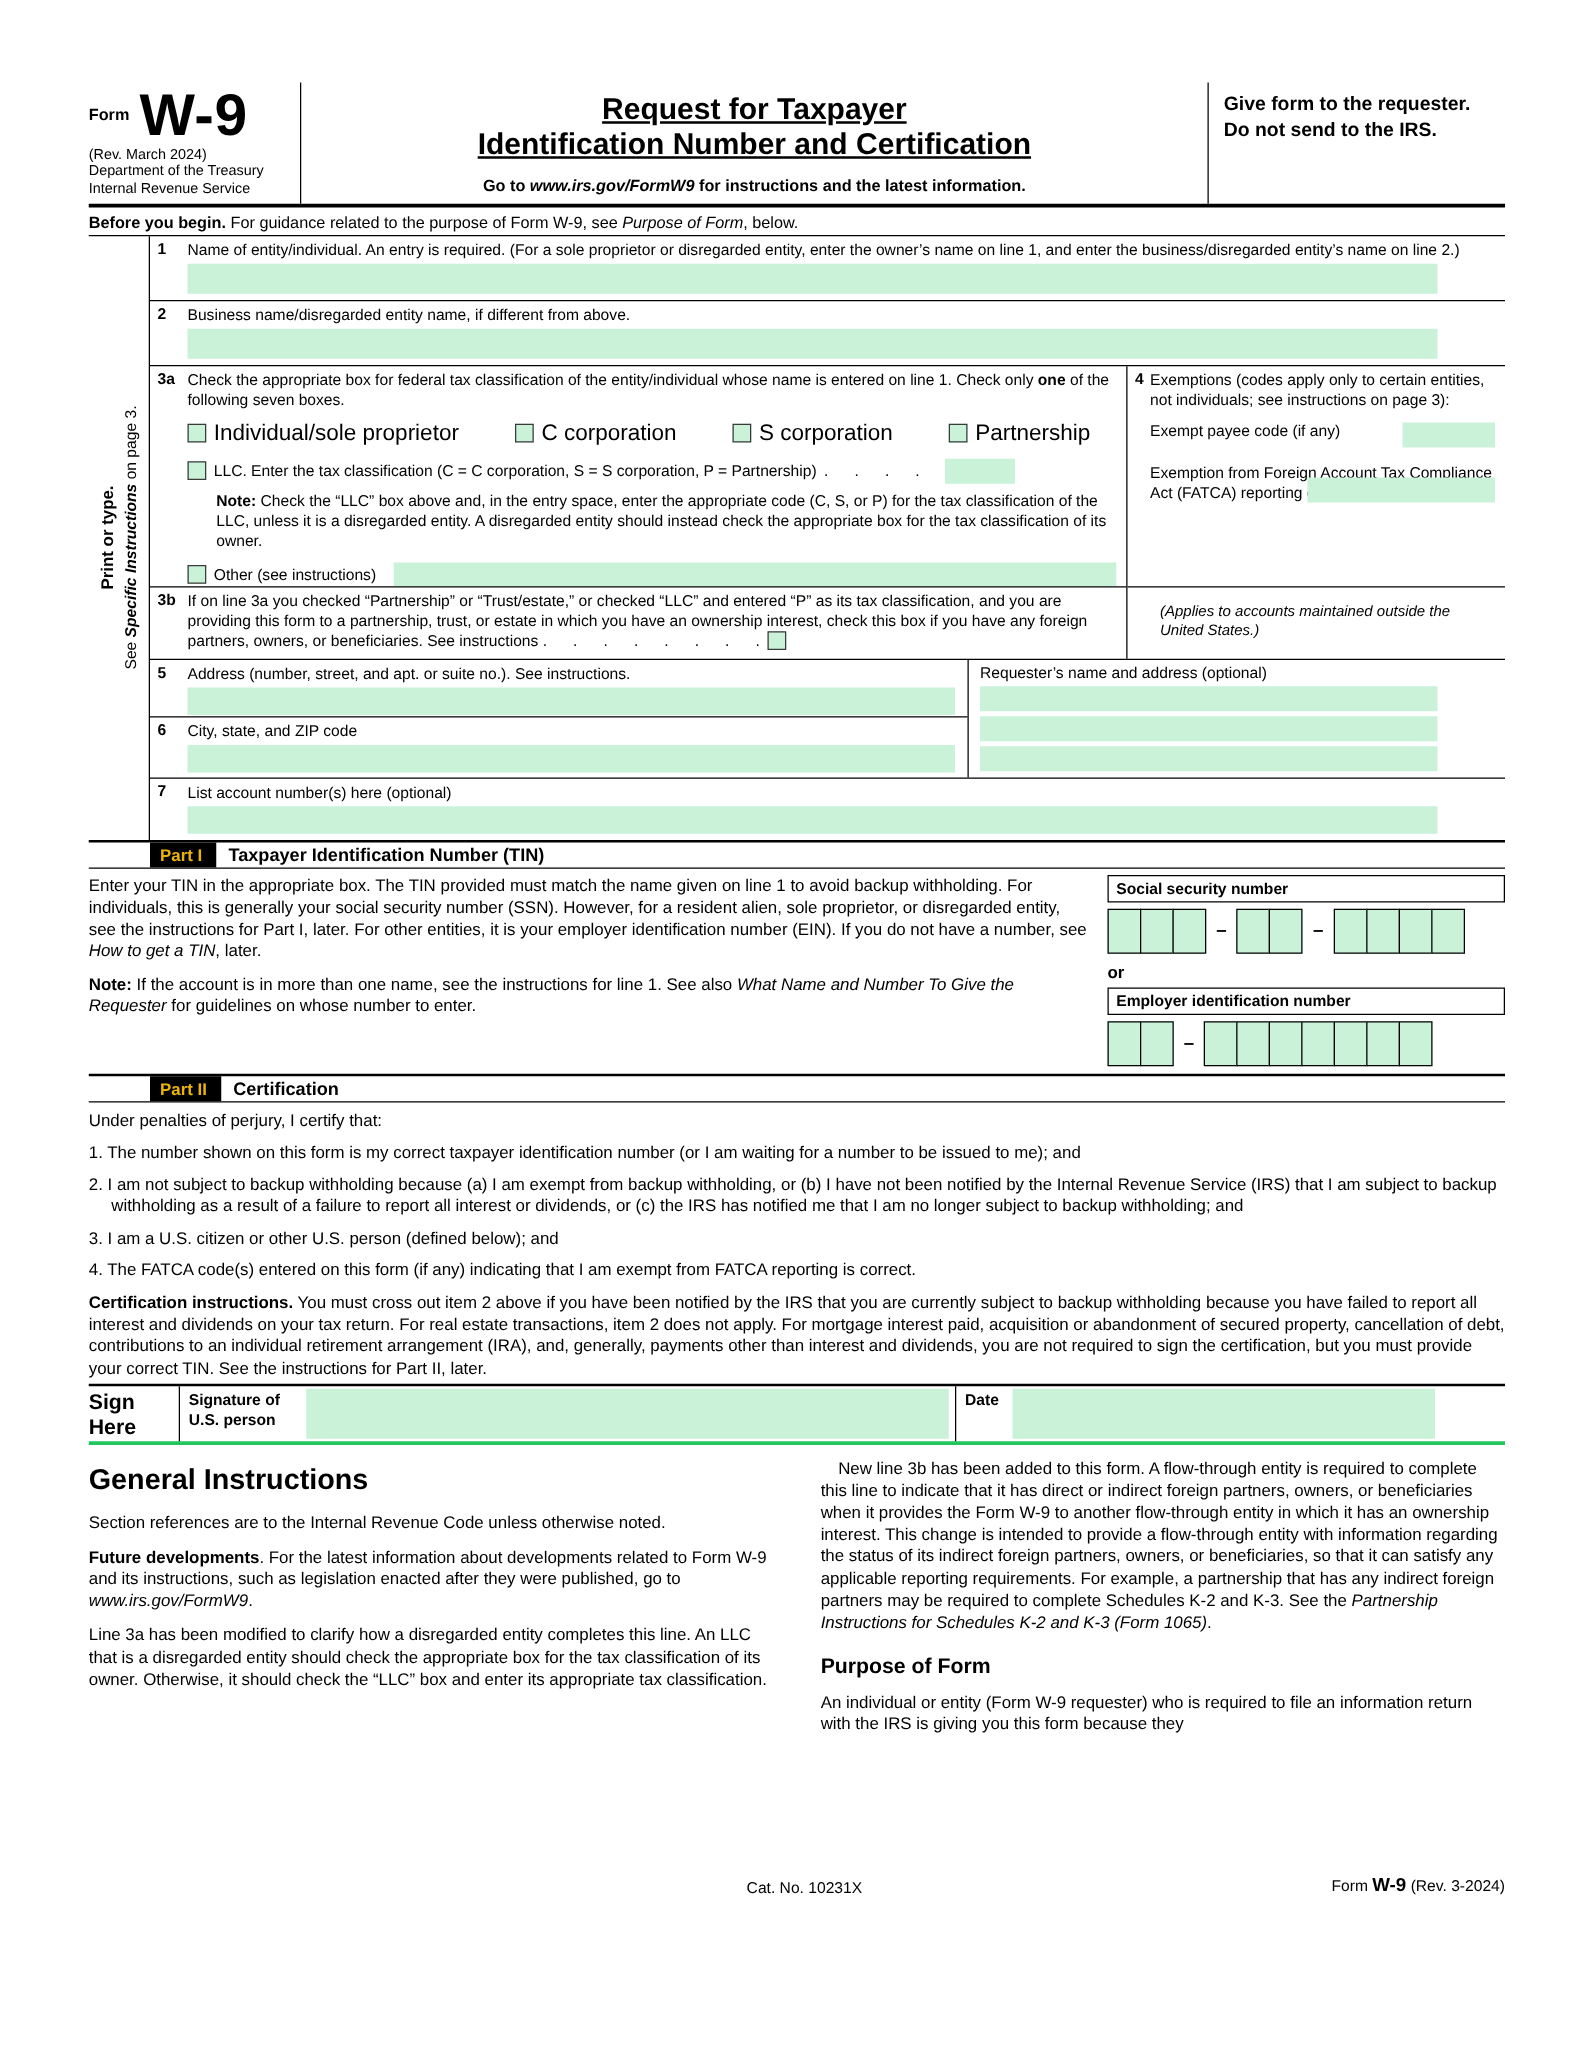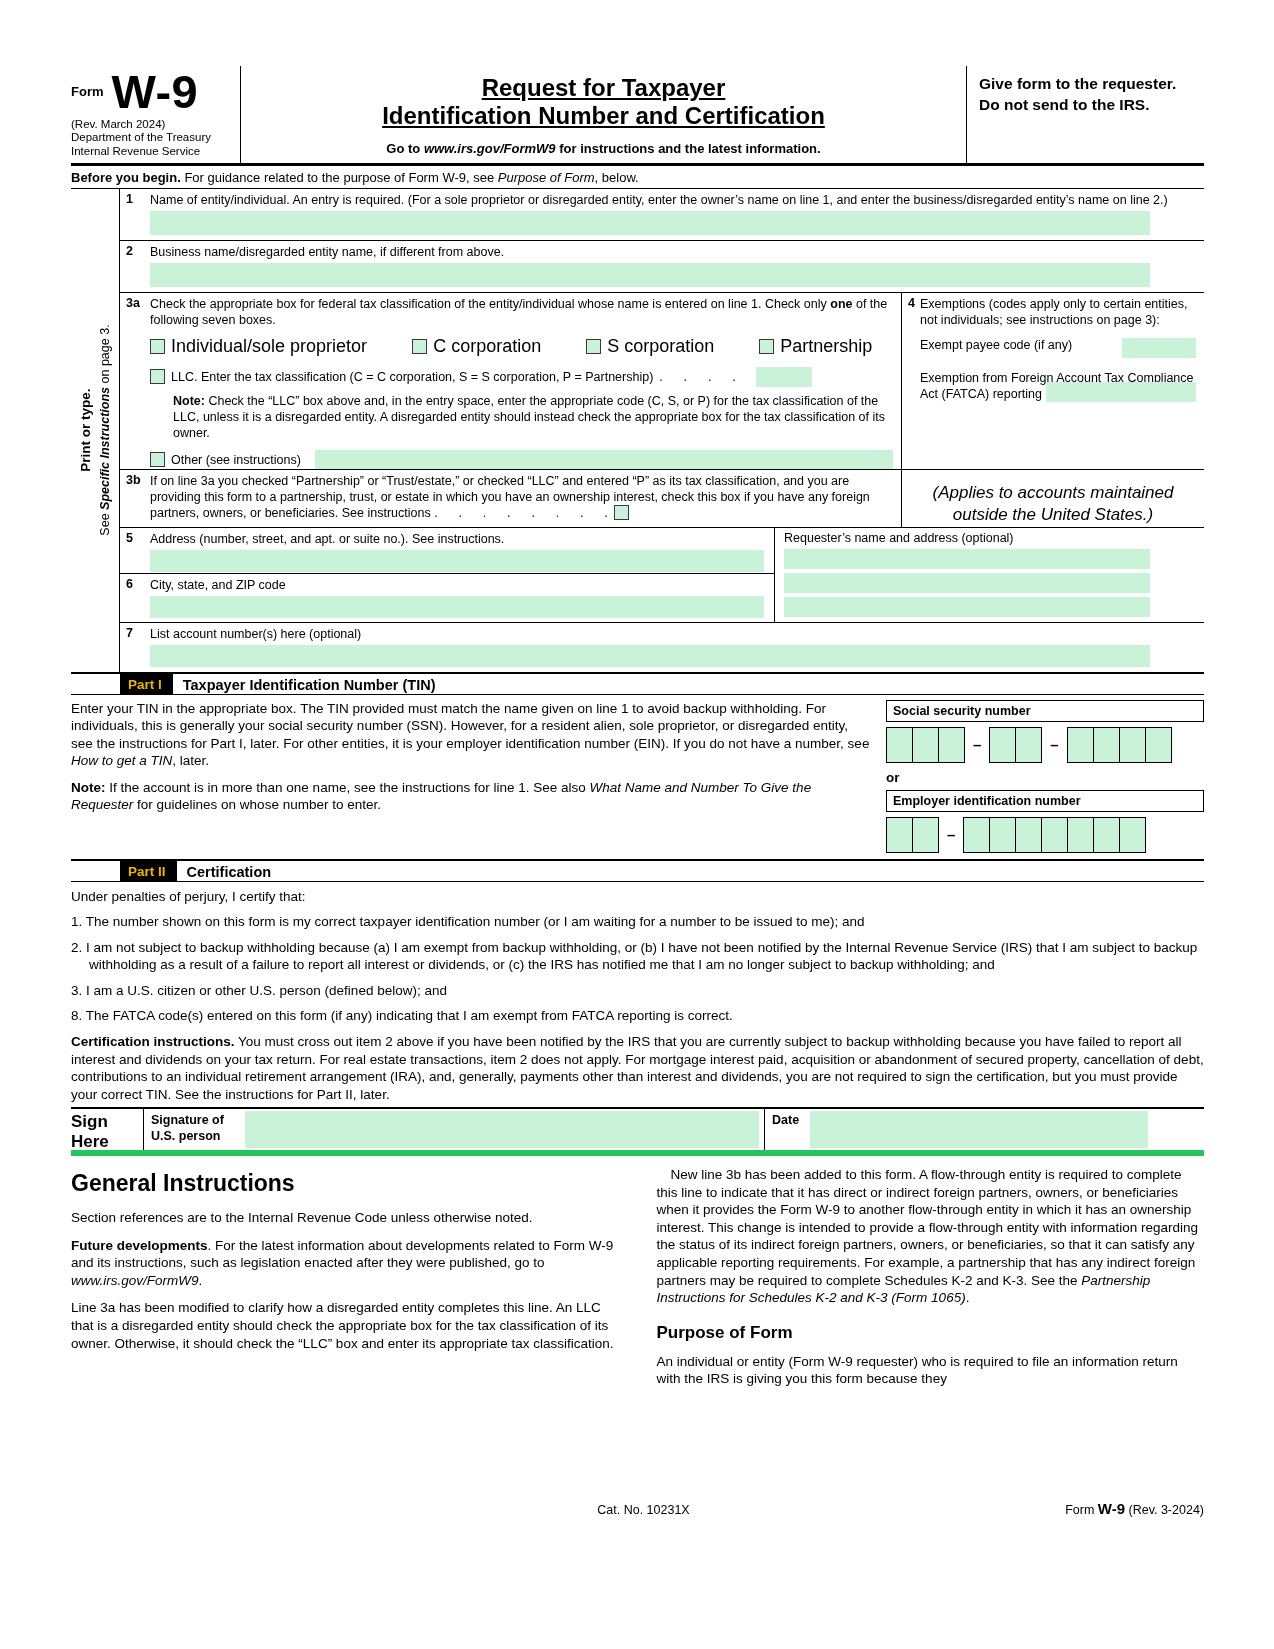--- a/index.html
+++ b/index.html
@@ -51,22 +51,22 @@
 
   
   .row3 { display:flex; }
   .r3-left { flex:1; min-width:0; display:flex; flex-direction:column; }
   .r3a { height:176px; display:flex; overflow:hidden; }
   .r3b { height:58px; border-top:1px solid #000; display:flex; overflow:hidden; }
   .r3-right { width:303px; border-left:1px solid #000; display:flex; flex-direction:column; }
   .r4 { height:176px; display:flex; overflow:hidden; }
   .r4 .rnum { width:18px; padding-left:6px; }
   .r4 .rbody { position:relative; padding-right:6px; }
-  .applies { height:58px; border-top:1px solid #000; font-style:italic; font-size:17px;
-             text-align:center; padding:12px 26px 0; line-height:1.3; }
+  .applies { height:58px; border-top:1px solid #000; font-style:italic; font-size:12px;
+             padding:12px 26px 0; line-height:1.3; }
 
   .cb-row { display:flex; gap:45px; margin-top:8px; align-items:center; }
   .cb-item { display:flex; align-items:center; gap:6px; font-size:18px; white-space:nowrap; }
   .cb { width:15px; height:15px; border:1px solid #3a3a3a; background:var(--field-green,#c9f2d9);
         display:inline-block; flex-shrink:0; }
   .llc-row { display:flex; align-items:center; gap:6px; margin-top:10px; font-size:12.5px; }
   .dots { white-space:pre; font-size:12.5px; }
   .llc-box { width:56px; height:20px; margin-left:14px; }
   .note-para { font-size:12.5px; line-height:1.3; margin:6px 8px 0 23px; }
   .other-row { display:flex; align-items:center; gap:6px; margin-top:8px; font-size:12.5px; }
@@ -113,21 +113,21 @@
   .dash { font-weight:bold; font-size:15px; margin:0 8px; }
   .or { font-weight:bold; font-size:13.5px; margin:7px 0 5px; }
 
   
   .p2-body { padding-top:6px; }
   .p2-body .intro { margin-bottom:8px; }
   .cert-item { font-size:13.5px; line-height:1.3; padding-left:18px; text-indent:-18px; margin-bottom:8px; }
   .ci { margin-top:2px; }
 
   
-  .sign-row { display:flex; align-items:stretch; border-top:2px solid #000; border-bottom:6px solid #22c55e;
+  .sign-row { display:flex; align-items:stretch; border-top:2px solid #000; border-bottom:3px solid #22c55e;
               height:49px; margin-top:4px; }
   .sign-here { width:72px; font-weight:bold; font-size:17px; line-height:1.18; padding-top:3px; }
   .sig-label { width:100px; border-left:1px solid #000; font-weight:bold; font-size:12.5px;
                line-height:1.25; padding:4px 2px 0 7px; }
   .sig-field { flex:1; margin:2px 5px 2px 2px; }
   .date-label { width:46px; border-left:1px solid #000; font-weight:bold; font-size:12.5px; padding:4px 0 0 7px; }
   .date-field { width:338px; margin:2px 56px 2px 0; }
 
   
   .instructions { display:flex; gap:38px; margin-top:10px; }
@@ -370,21 +370,21 @@
   <div class="part-bar">
     <div class="part-badge">Part II</div>
     <div class="part-title">Certification</div>
   </div>
 
   <div class="p2-body">
     <p class="para intro">Under penalties of perjury, I certify that:</p>
     <p class="cert-item">1. The number shown on this form is my correct taxpayer identification number (or I am waiting for a number to be issued to me); and</p>
     <p class="cert-item">2. I am not subject to backup withholding because (a) I am exempt from backup withholding, or (b) I have not been notified by the Internal Revenue Service (IRS) that I am subject to backup withholding as a result of a failure to report all interest or dividends, or (c) the IRS has notified me that I am no longer subject to backup withholding; and</p>
     <p class="cert-item">3. I am a U.S. citizen or other U.S. person (defined below); and</p>
-    <p class="cert-item">8. The FATCA code(s) entered on this form (if any) indicating that I am exempt from FATCA reporting is correct.</p>
+    <p class="cert-item">4. The FATCA code(s) entered on this form (if any) indicating that I am exempt from FATCA reporting is correct.</p>
     <p class="para ci">
       <b>Certification instructions.</b><span> You must cross out item 2 above if you have been notified by the IRS that you are currently subject to backup withholding because you have failed to report all interest and dividends on your tax return. For real estate transactions, item 2 does not apply. For mortgage interest paid, acquisition or abandonment of secured property, cancellation of debt, contributions to an individual retirement arrangement (IRA), and, generally, payments other than interest and dividends, you are not required to sign the certification, but you must provide your correct TIN. See the instructions for Part II, later.</span>
     </p>
   </div>
 
   <div class="sign-row">
     <div class="sign-here">
       <div>Sign</div>
       <div>Here</div>
     </div>

